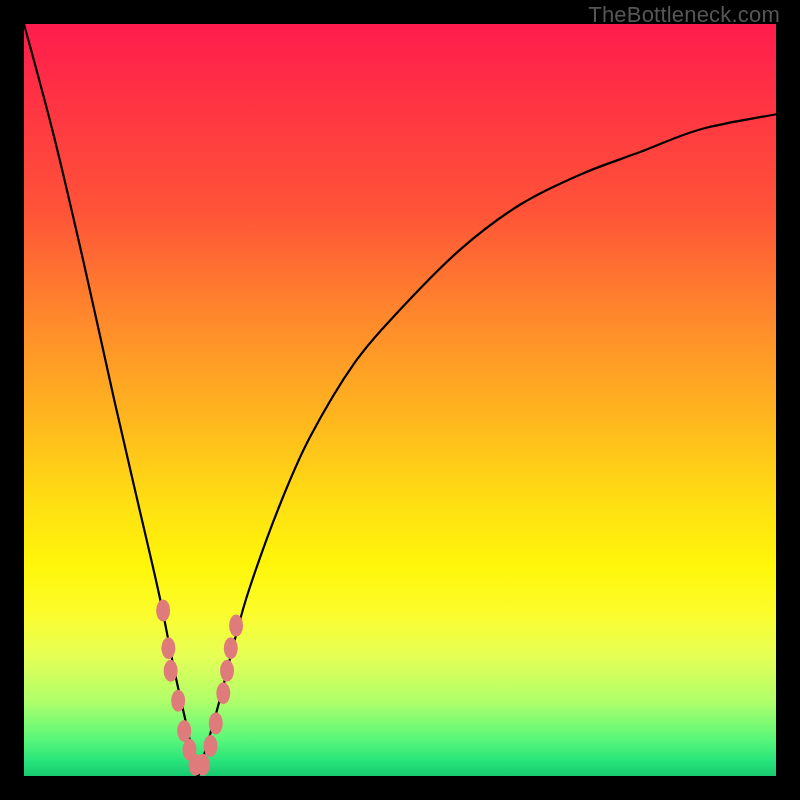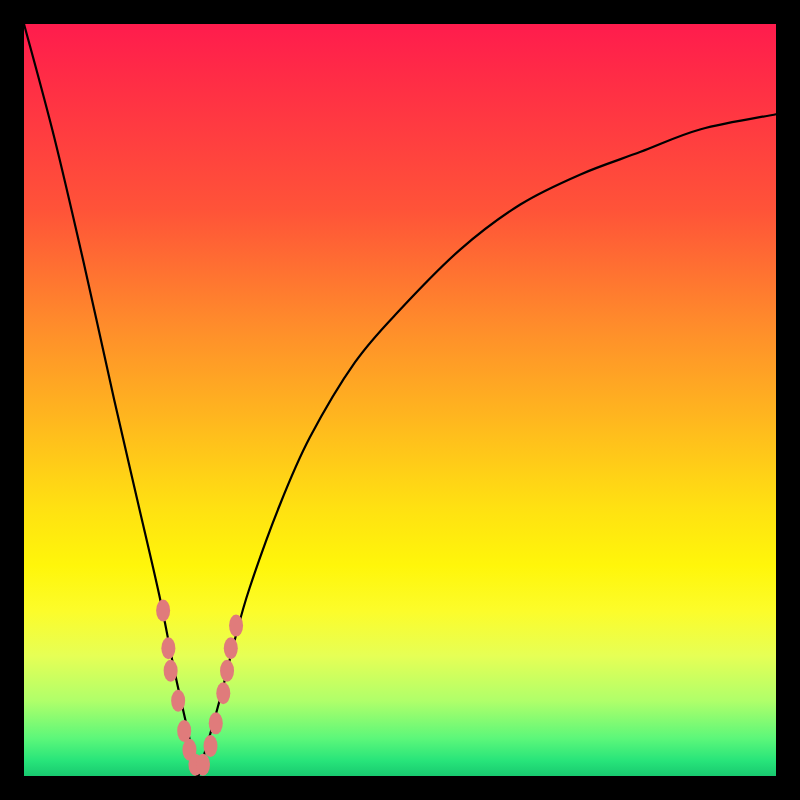--- a/index.html
+++ b/index.html
@@ -93,13 +93,14 @@
         <ellipse cx="178.98" cy="740.72" rx="7" ry="11" class="marker"></ellipse>
         <ellipse cx="186.50" cy="721.92" rx="7" ry="11" class="marker"></ellipse>
         <ellipse cx="191.76" cy="699.36" rx="7" ry="11" class="marker"></ellipse>
         <ellipse cx="199.28" cy="669.28" rx="7" ry="11" class="marker"></ellipse>
         <ellipse cx="203.04" cy="646.72" rx="7" ry="11" class="marker"></ellipse>
         <ellipse cx="206.80" cy="624.16" rx="7" ry="11" class="marker"></ellipse>
         <ellipse cx="212.06" cy="601.60" rx="7" ry="11" class="marker"></ellipse>
       </g>
   </svg>
 
+  <div class="watermark">TheBottleneck.com</div>
 </div>
 
 </body></html>

